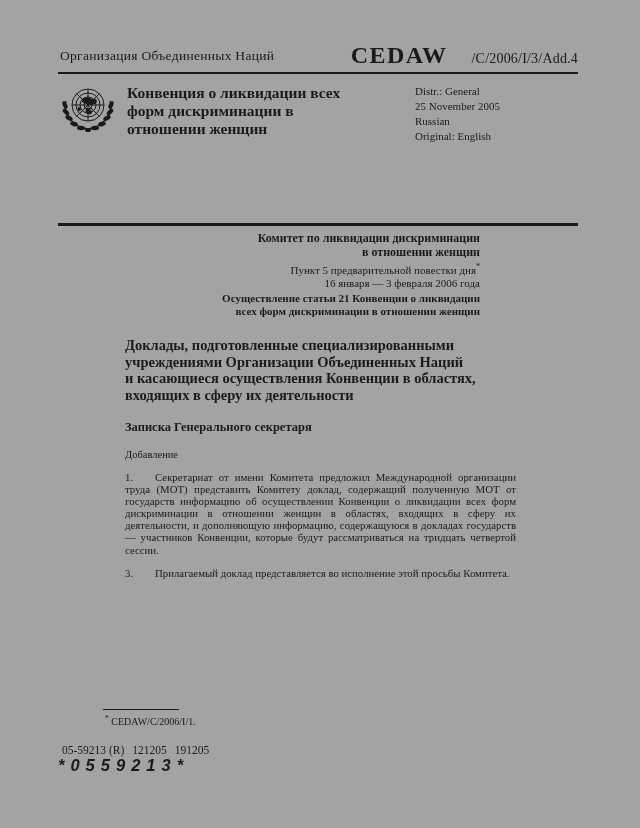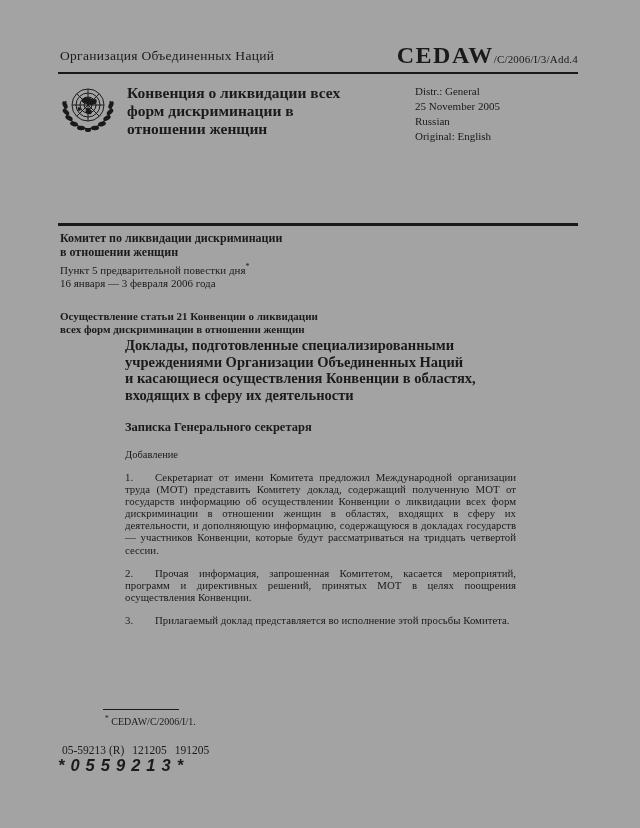--- a/index.html
+++ b/index.html
@@ -20,21 +20,21 @@
     font-size: 13.5px; letter-spacing: 0.3px;
   }
   .doc-symbol {
     position: absolute; right: 62px; top: 42px;
     white-space: nowrap;
   }
   .doc-symbol .big {
     font-size: 24px; letter-spacing: 1.5px; font-weight: 700;
   }
   .doc-symbol .small {
-    font-size: 11px; letter-spacing: 0.2px;
+    font-size: 14px; letter-spacing: 0.2px; margin-left: 24px;
   }
   .rule-thin {
     position: absolute; left: 58px; top: 72px;
     width: 520px; height: 1.5px; background: #1a1a1a;
   }
   .emblem {
     position: absolute; left: 56px; top: 83px;
     width: 64px; height: 58px;
   }
   .conv-title {
@@ -49,30 +49,30 @@
     font-size: 11px; line-height: 15px;
   }
   .rule-thick {
     position: absolute; left: 58px; top: 223px;
     width: 520px; height: 3px; background: #1a1a1a;
   }
 
   
   .committee {
     position: absolute; left: 60px; top: 232px;
-    width: 420px; font-size: 11px; line-height: 13.5px;
+    width: 420px; font-size: 11px; line-height: 13.5px; text-align: right;
   }
   .committee .name {
     font-size: 12px; font-weight: bold; line-height: 13.5px;
     white-space: pre-line; margin-bottom: 1px;
   }
   .committee .session { font-weight: bold; }
   .committee .agenda sup { font-size: 8px; }
   .committee .item-title {
-    font-weight: bold; white-space: pre-line; margin-top: 19px;
+    font-weight: bold; white-space: pre-line; margin-top: 1px;
   }
 
   
   .main-col {
     position: absolute; left: 125px; top: 337px;
     width: 391px;
   }
   .main-title {
     font-size: 14.5px; font-weight: bold; line-height: 16.5px;
     white-space: pre-line;
@@ -183,21 +183,20 @@
   <div class="main-col">
     <div class="main-title">Доклады, подготовленные специализированными
 учреждениями Организации Объединенных Наций
 и касающиеся осуществления Конвенции в областях,
 входящих в сферу их деятельности</div>
     <div class="subtitle">Записка Генерального секретаря</div>
     <div class="addendum">Добавление</div>
 
     <div class="para"><span class="pnum">1.</span><span>Секретариат от имени Комитета предложил Международной организации труда (МОТ) представить Комитету доклад, содержащий полученную МОТ от государств информацию об осуществлении Конвенции о ликвидации всех форм дискриминации в отношении женщин в областях, входящих в сферу их деятельности, и дополняющую информацию, содержащуюся в докладах государств — участников Конвенции, которые будут рассматриваться на тридцать четвертой сессии.</span></div>
 
-    <div class="para"><span class="pnum">2.</span><span>Прочая информация, запрошенная Комитетом, касается мероприятий, программ и директивных решений, принятых МОТ в целях поощрения осуществления Конвенции.</span></div>
 
     <div class="para"><span class="pnum">3.</span><span>Прилагаемый доклад представляется во исполнение этой просьбы Комитета.</span></div>
   </div>
 
   <div class="footnote-rule"></div>
   <div class="footnote"><sup>*</sup> <span>CEDAW/C/2006/I/1.</span></div>
 
   <div class="print-code">
     <span>05-59213 (R)</span>
     <span>121205</span>

